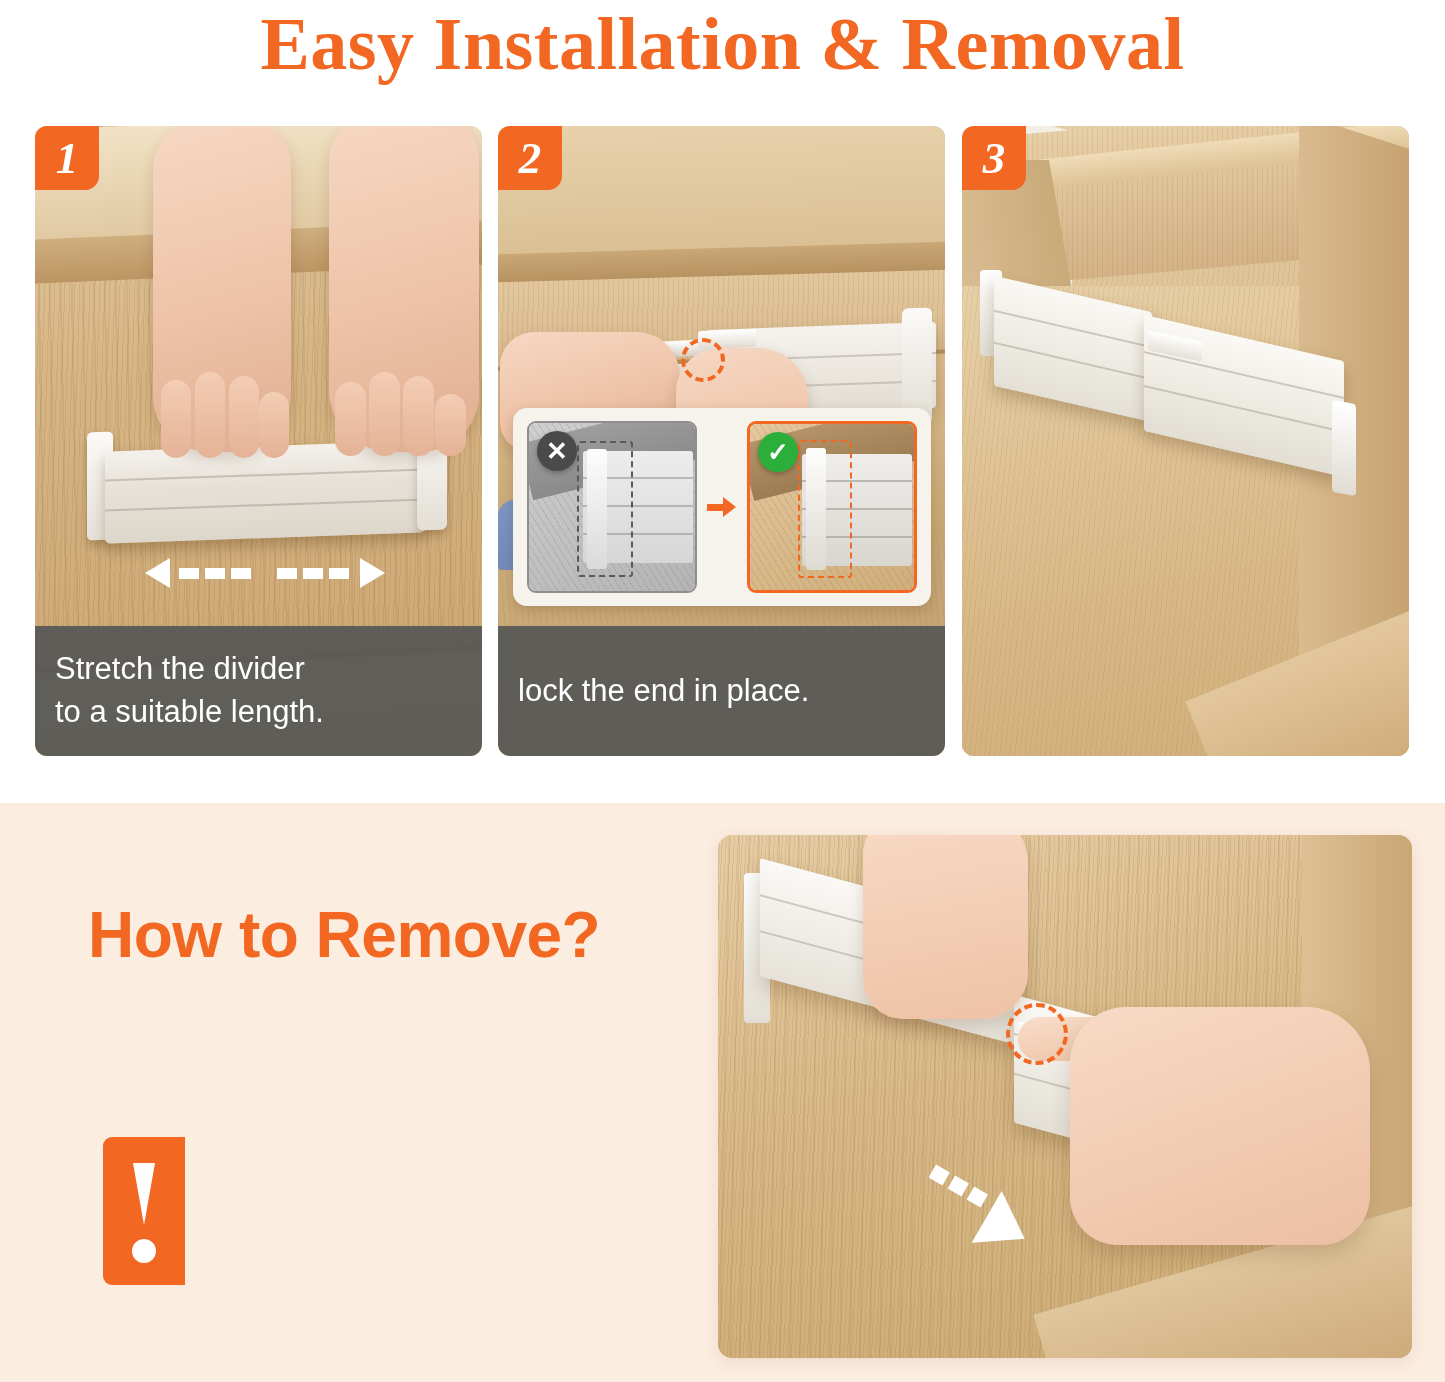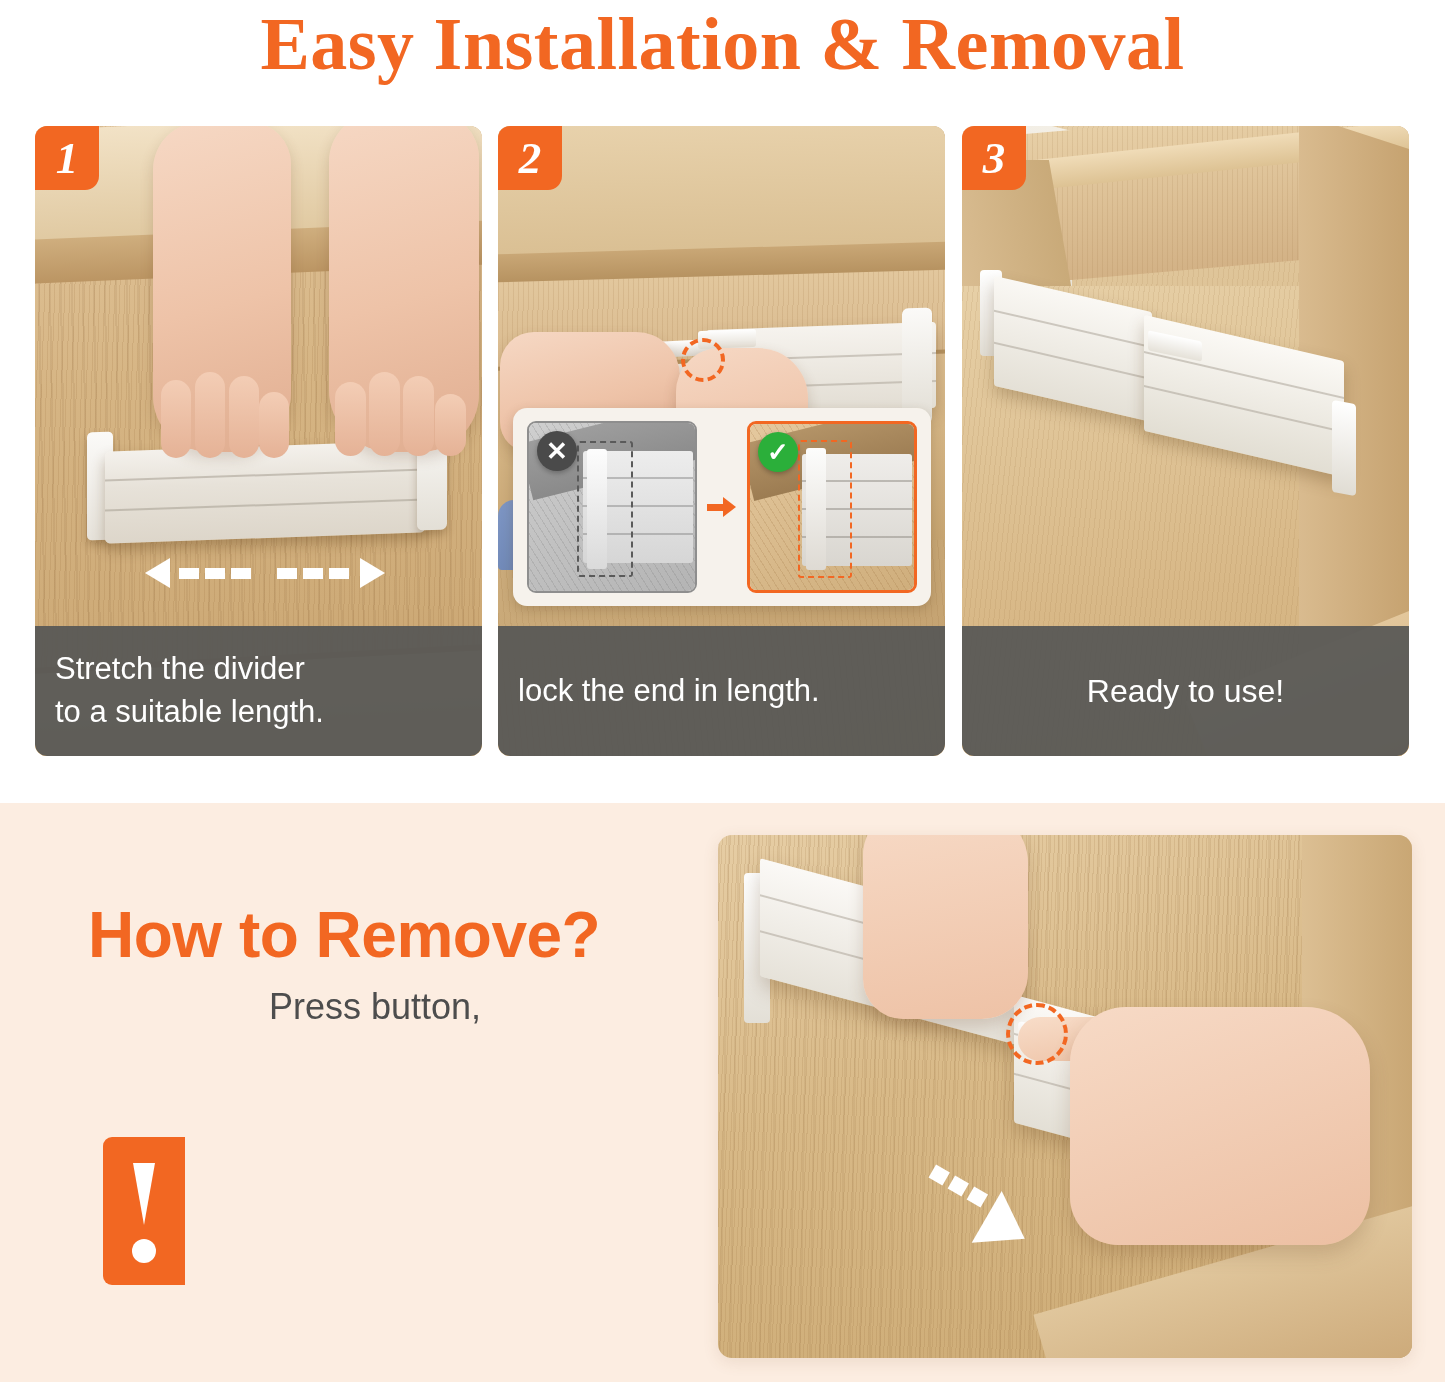--- a/index.html
+++ b/index.html
@@ -550,21 +550,21 @@
               <div class="ln" style="top:82px;"></div>
           </div>
           <div class="cb-end" style="left:56px;top:24px;height:122px;"></div>
           <div class="cb-ticks orange" style="left:48px;top:16px;width:54px;height:138px;"></div>
           <div class="badge-circ v">✓</div>
         </div>
       </div>
     </div>
     <div class="step-badge">2</div>
     <div class="caption">
-      <span class="ln2">lock the end in length.</span>
+      <span class="ln2">lock the end in place.</span>
     </div>
   </div>
 
   <div class="step-panel p3">
     <div class="photo">
       <div class="wood-c"></div>
       <div class="p3-wallL"></div>
       <div class="p3-backwall"></div>
       <div class="p3-rimback"></div>
       <div class="p3-leftwall"></div>
@@ -578,32 +578,28 @@
           <div class="ln" style="top:66px;"></div>
       </div>
       <div class="p3-div-b">
         <div class="ln" style="top:36px;"></div>
           <div class="ln" style="top:70px;"></div>
       </div>
       <div class="p3-lock"></div>
       <div class="p3-endR"></div>
     </div>
     <div class="step-badge">3</div>
-    <div class="caption single center-all">
-      <span class="ln1">Ready to use!</span>
-    </div>
   </div>
 </div>
 
 <div class="bottom-section">
 
   <div class="remove-title">How to Remove?</div>
 
   <div class="remove-body">
-    <div>Press button,</div>
   </div>
 
   <div class="note-box">
     <div class="note-icon">
       <div class="bang"></div>
         <div class="dot"></div>
     </div>
   </div>
 
   <div class="remove-photo">

